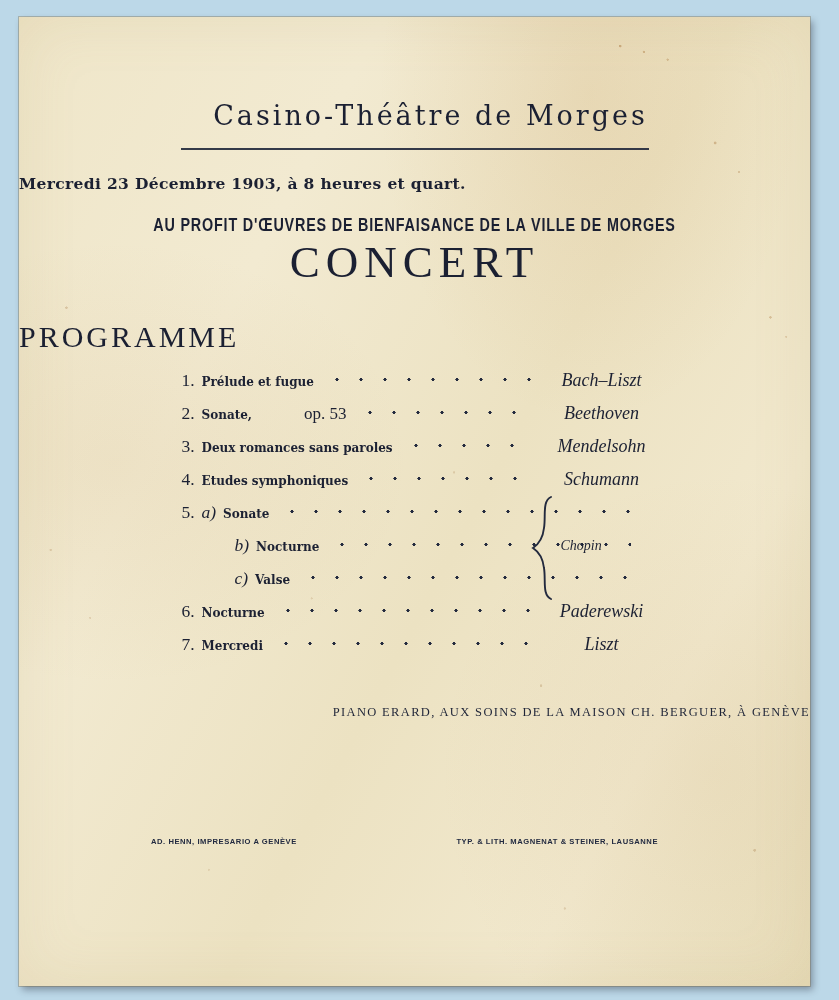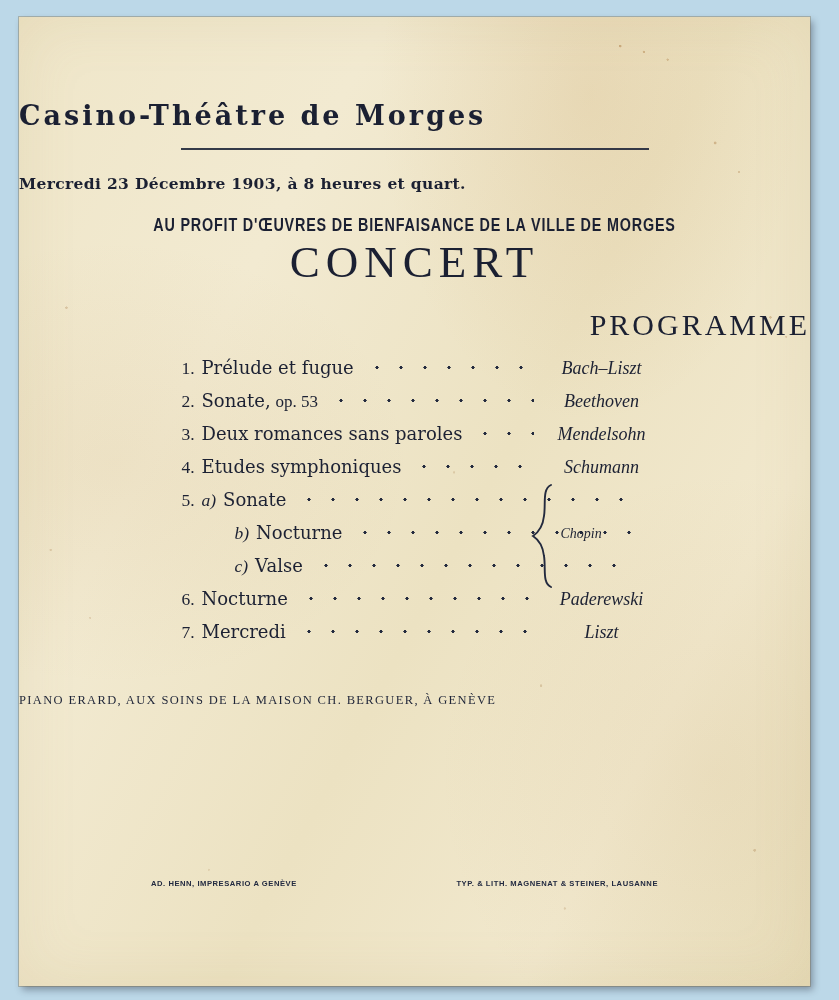--- a/index.html
+++ b/index.html
@@ -63,28 +63,29 @@
       radial-gradient(circle at 66% 69%, rgba(150,100,46,.24) 0 1.0px, transparent 1.5px),
       radial-gradient(circle at 93% 86%, rgba(150,100,46,.26) 0 1.1px, transparent 1.6px),
       radial-gradient(circle at 69% 92%, rgba(150,100,46,.20) 0 0.9px, transparent 1.4px),
       radial-gradient(circle at 24% 88%, rgba(150,100,46,.16) 0 0.8px, transparent 1.3px);
   }
 
   .content { position: relative; z-index: 2; }
 
   
   #venue-title {
-    text-align: left;
+    text-align: center;
     margin-top: 83px;
     font-family: "DejaVu Serif", serif;
     font-size: 27px;
-    font-weight: 700;
+    font-weight: 400;
     letter-spacing: 3.0px;
     color: #1b2032;
     white-space: nowrap;
+    margin-left: 32px;
   }
 
   #header-rule {
     margin: 17px auto 0;
     width: 468px;
     height: 0;
     border-top: 2px solid #242a3d;
     opacity: .92;
   }
 
@@ -124,22 +125,22 @@
     margin-top: 6px;
     font-family: "DejaVu Serif", serif;
     font-size: 54px;
     font-weight: 700;
     letter-spacing: .5px;
     color: #151a2c;
     white-space: nowrap;
   }
 
   #programme-heading {
-    text-align: right;
-    margin-top: 20px;
+    text-align: left;
+    margin-top: 32px;
     font-family: "Liberation Serif", serif;
     font-size: 30px;
     font-weight: 400;
     letter-spacing: 3.0px;
     color: #1b2032;
   }
 
   
   #programme-list {
     margin: 14px auto 0;
@@ -168,30 +169,31 @@
     font-family: "Liberation Serif", serif;
     font-style: italic;
     font-weight: 400;
     font-size: 17.5px;
     padding-right: 7px;
   }
   .indent-sub { margin-left: 33px; }
 
   .prog-title {
     font-family: "DejaVu Serif", serif;
-    font-weight: 400;
-    font-size: 18px;
+    font-weight: 700;
+    font-size: 12px;
     white-space: nowrap;
   }
   .prog-opus {
     font-family: "Liberation Serif", serif;
     font-weight: 400;
     font-size: 17px;
     padding-left: 5px;
     white-space: nowrap;
+    margin-left: 47px;
   }
 
   .leader {
     flex: 1 1 auto;
     margin: 0 9px 0 11px;
     height: 1em;
     position: relative;
     overflow: hidden;
   }
   .leader::before {
@@ -235,34 +237,34 @@
     width: 100px;
     text-align: left;
     font-family: "Liberation Serif", serif;
     font-style: italic;
     font-size: 14px;
   }
   .chopin-row .leader { margin-right: 30px; }
 
   
   #piano-note {
-    text-align: left;
+    text-align: right;
     margin-top: 40px;
     font-family: "Liberation Serif", serif;
     font-size: 12.5px;
     font-weight: 400;
     letter-spacing: 1.35px;
     color: #1f2538;
     white-space: nowrap;
   }
 
   #imprint-row {
     position: absolute;
     left: 0; right: 0;
-    top: 862px;
+    top: 820px;
     display: flex;
     justify-content: space-between;
     padding: 0 152px 0 132px;
     font-family: "Liberation Sans", sans-serif;
     font-size: 7.6px;
     font-weight: 700;
     letter-spacing: .55px;
     color: #222a40;
     z-index: 3;
   }

